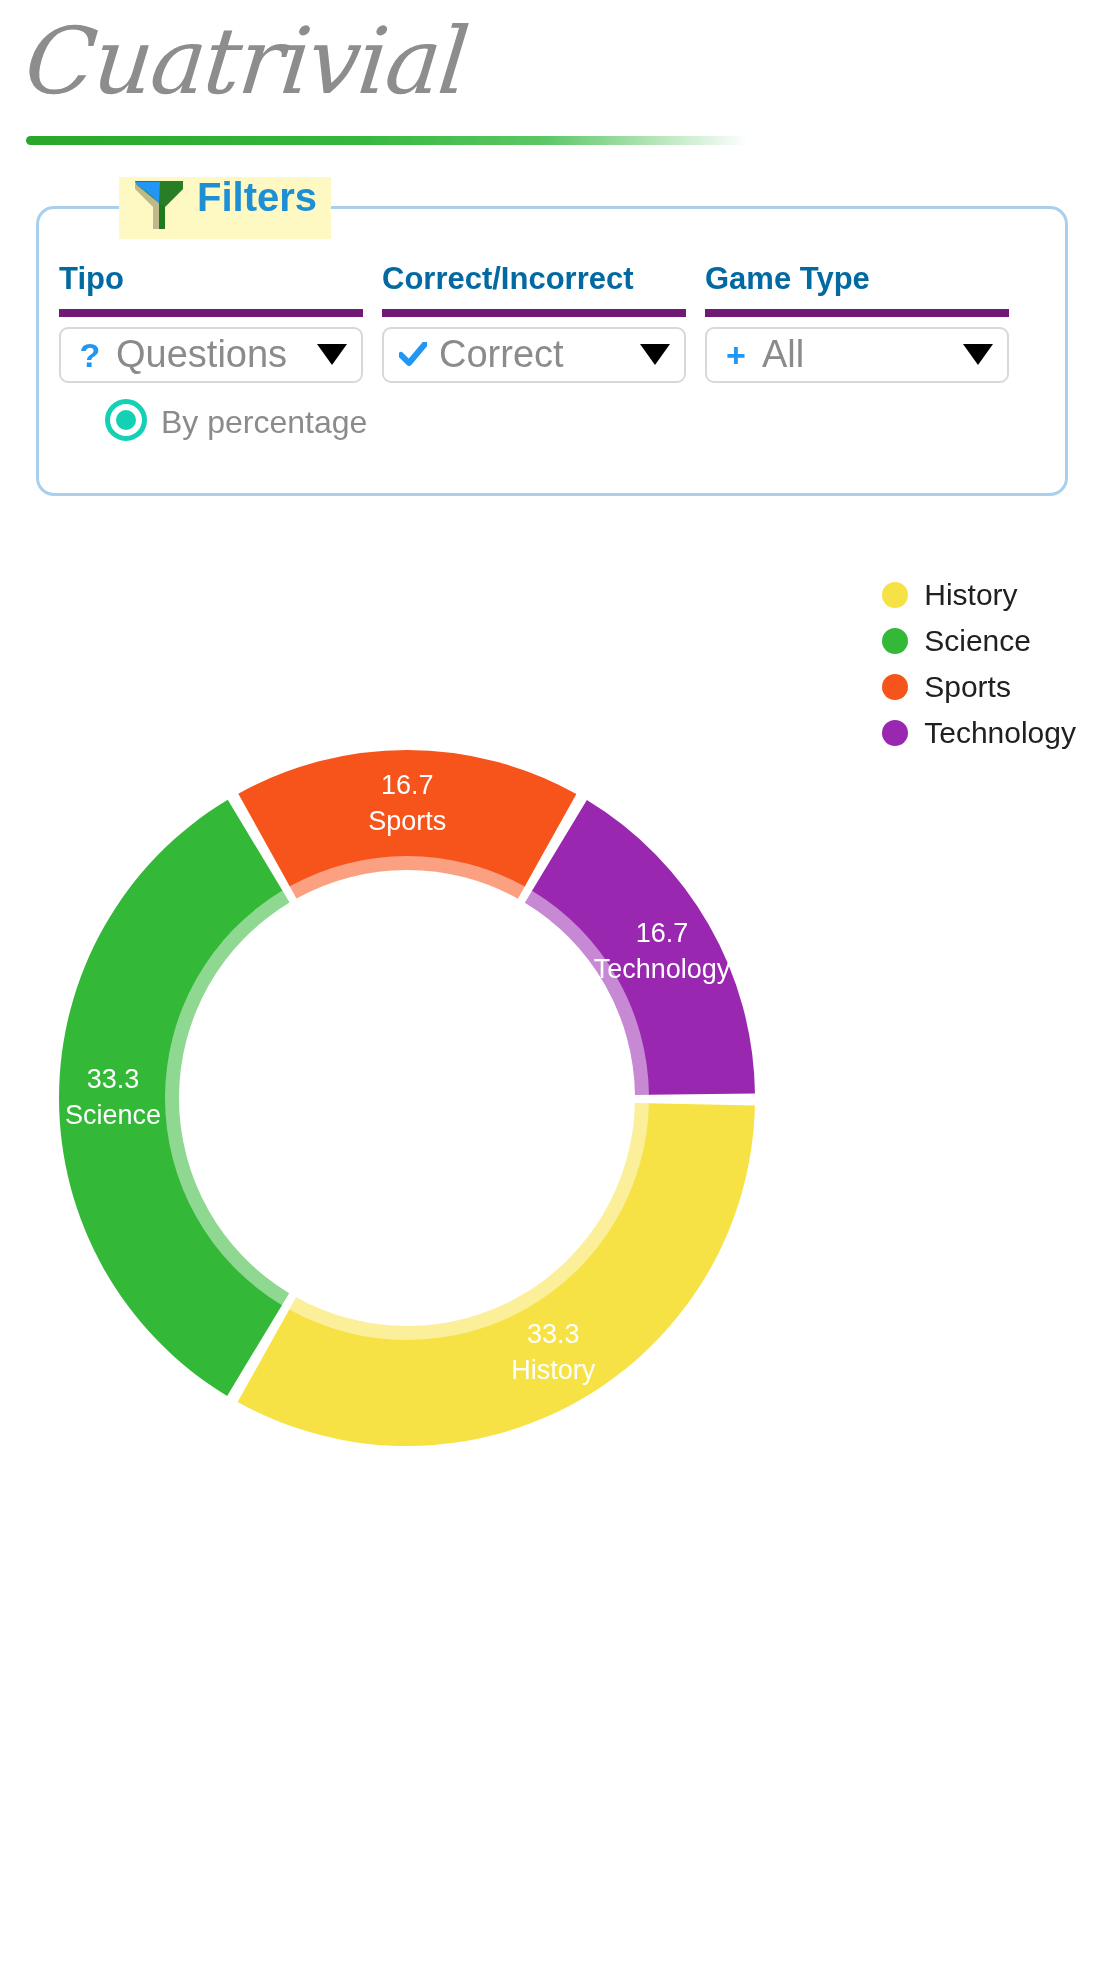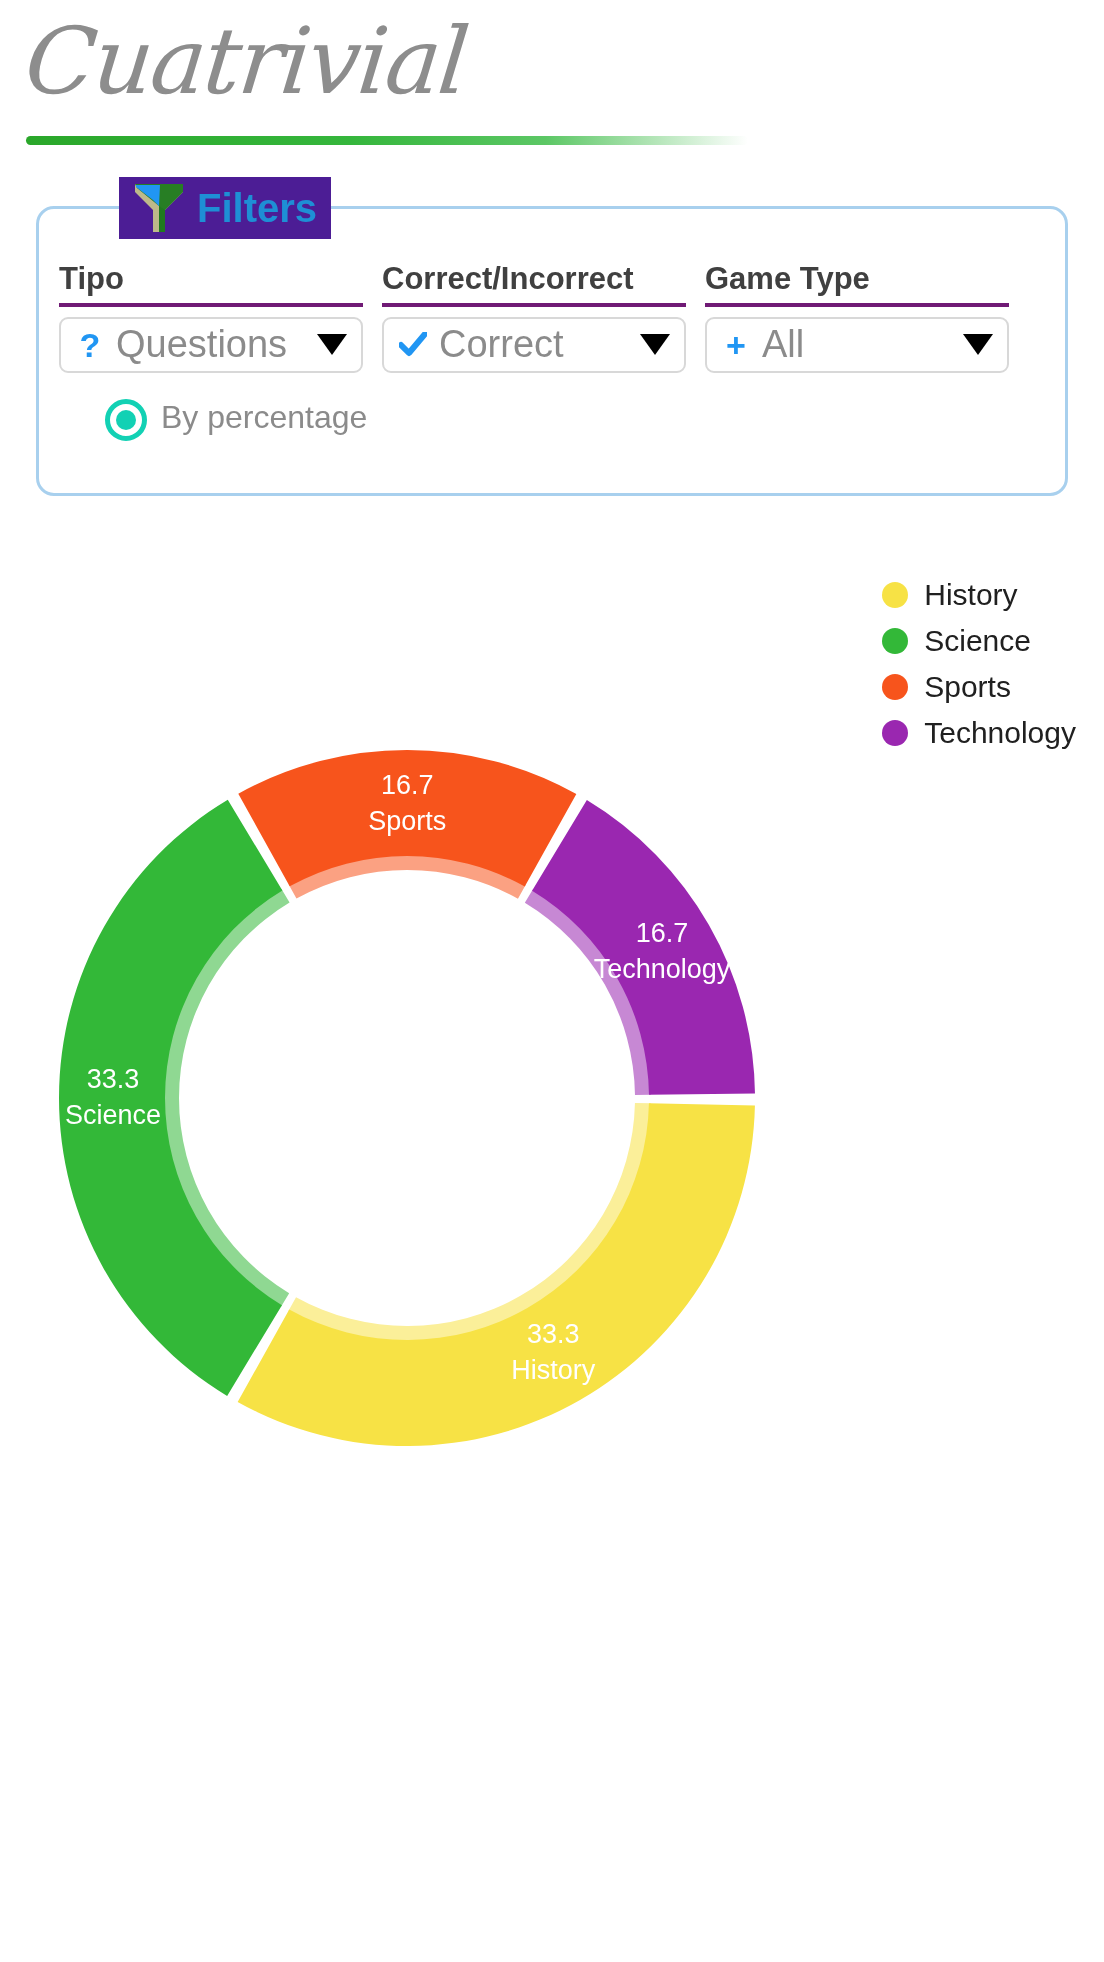--- a/index.html
+++ b/index.html
@@ -60,24 +60,23 @@
     border: 3px solid #a8d0ee;
     border-radius: 18px;
     background: #ffffff;
   }
   .filters-legend {
     position: absolute;
     left: 80px;
     top: -32px;
     height: 62px;
     display: flex;
-    align-items: center;
     gap: 12px;
     padding: 0 14px;
-    background: #4c1d95;
+    background: #fef9c3;
   }
   .funnel-icon { width: 52px; height: 56px; display: block; }
   .filters-title {
     font-size: 40px;
     font-weight: bold;
     color: #1e8fd5;
     line-height: 1;
   }
 
   .fields-row {
@@ -85,23 +84,23 @@
     left: 20px;
     top: 52px;
     width: 992px;
     display: flex;
     gap: 19px;
   }
   .field { width: 304px; }
   .field-label {
     font-size: 31px;
     font-weight: bold;
-    color: #404040;
-    padding-bottom: 6px;
-    border-bottom: 4px solid #701a75;
+    color: #0369a1;
+    padding-bottom: 12px;
+    border-bottom: 8px solid #701a75;
     line-height: 1.15;
     white-space: nowrap;
   }
   .select-box {
     margin-top: 10px;
     height: 56px;
     border: 2px solid #d8d8d8;
     border-radius: 9px;
     background: #ffffff;
     display: flex;
@@ -138,21 +137,21 @@
   }
 
   .radio-row {
     position: absolute;
     left: 66px;
     top: 190px;
     display: flex;
     align-items: center;
     gap: 30px;
   }
-  .radio-opt { display: flex; align-items: flex-start; gap: 14px; }
+  .radio-opt { display: flex; align-items: flex-end; gap: 14px; }
   .radio-mark {
     width: 42px; height: 42px;
     border-radius: 50%;
     display: flex; align-items: center; justify-content: center;
     flex: 0 0 auto;
   }
   .radio-mark.on  { border: 5px solid #12d1b4; }
   .radio-mark.off { border: 4px solid #9b9b9b; }
   .radio-dot { width: 20px; height: 20px; border-radius: 50%; background: #12d1b4; }
   .radio-label { font-size: 32px; color: #8b8b8b; white-space: nowrap; }

